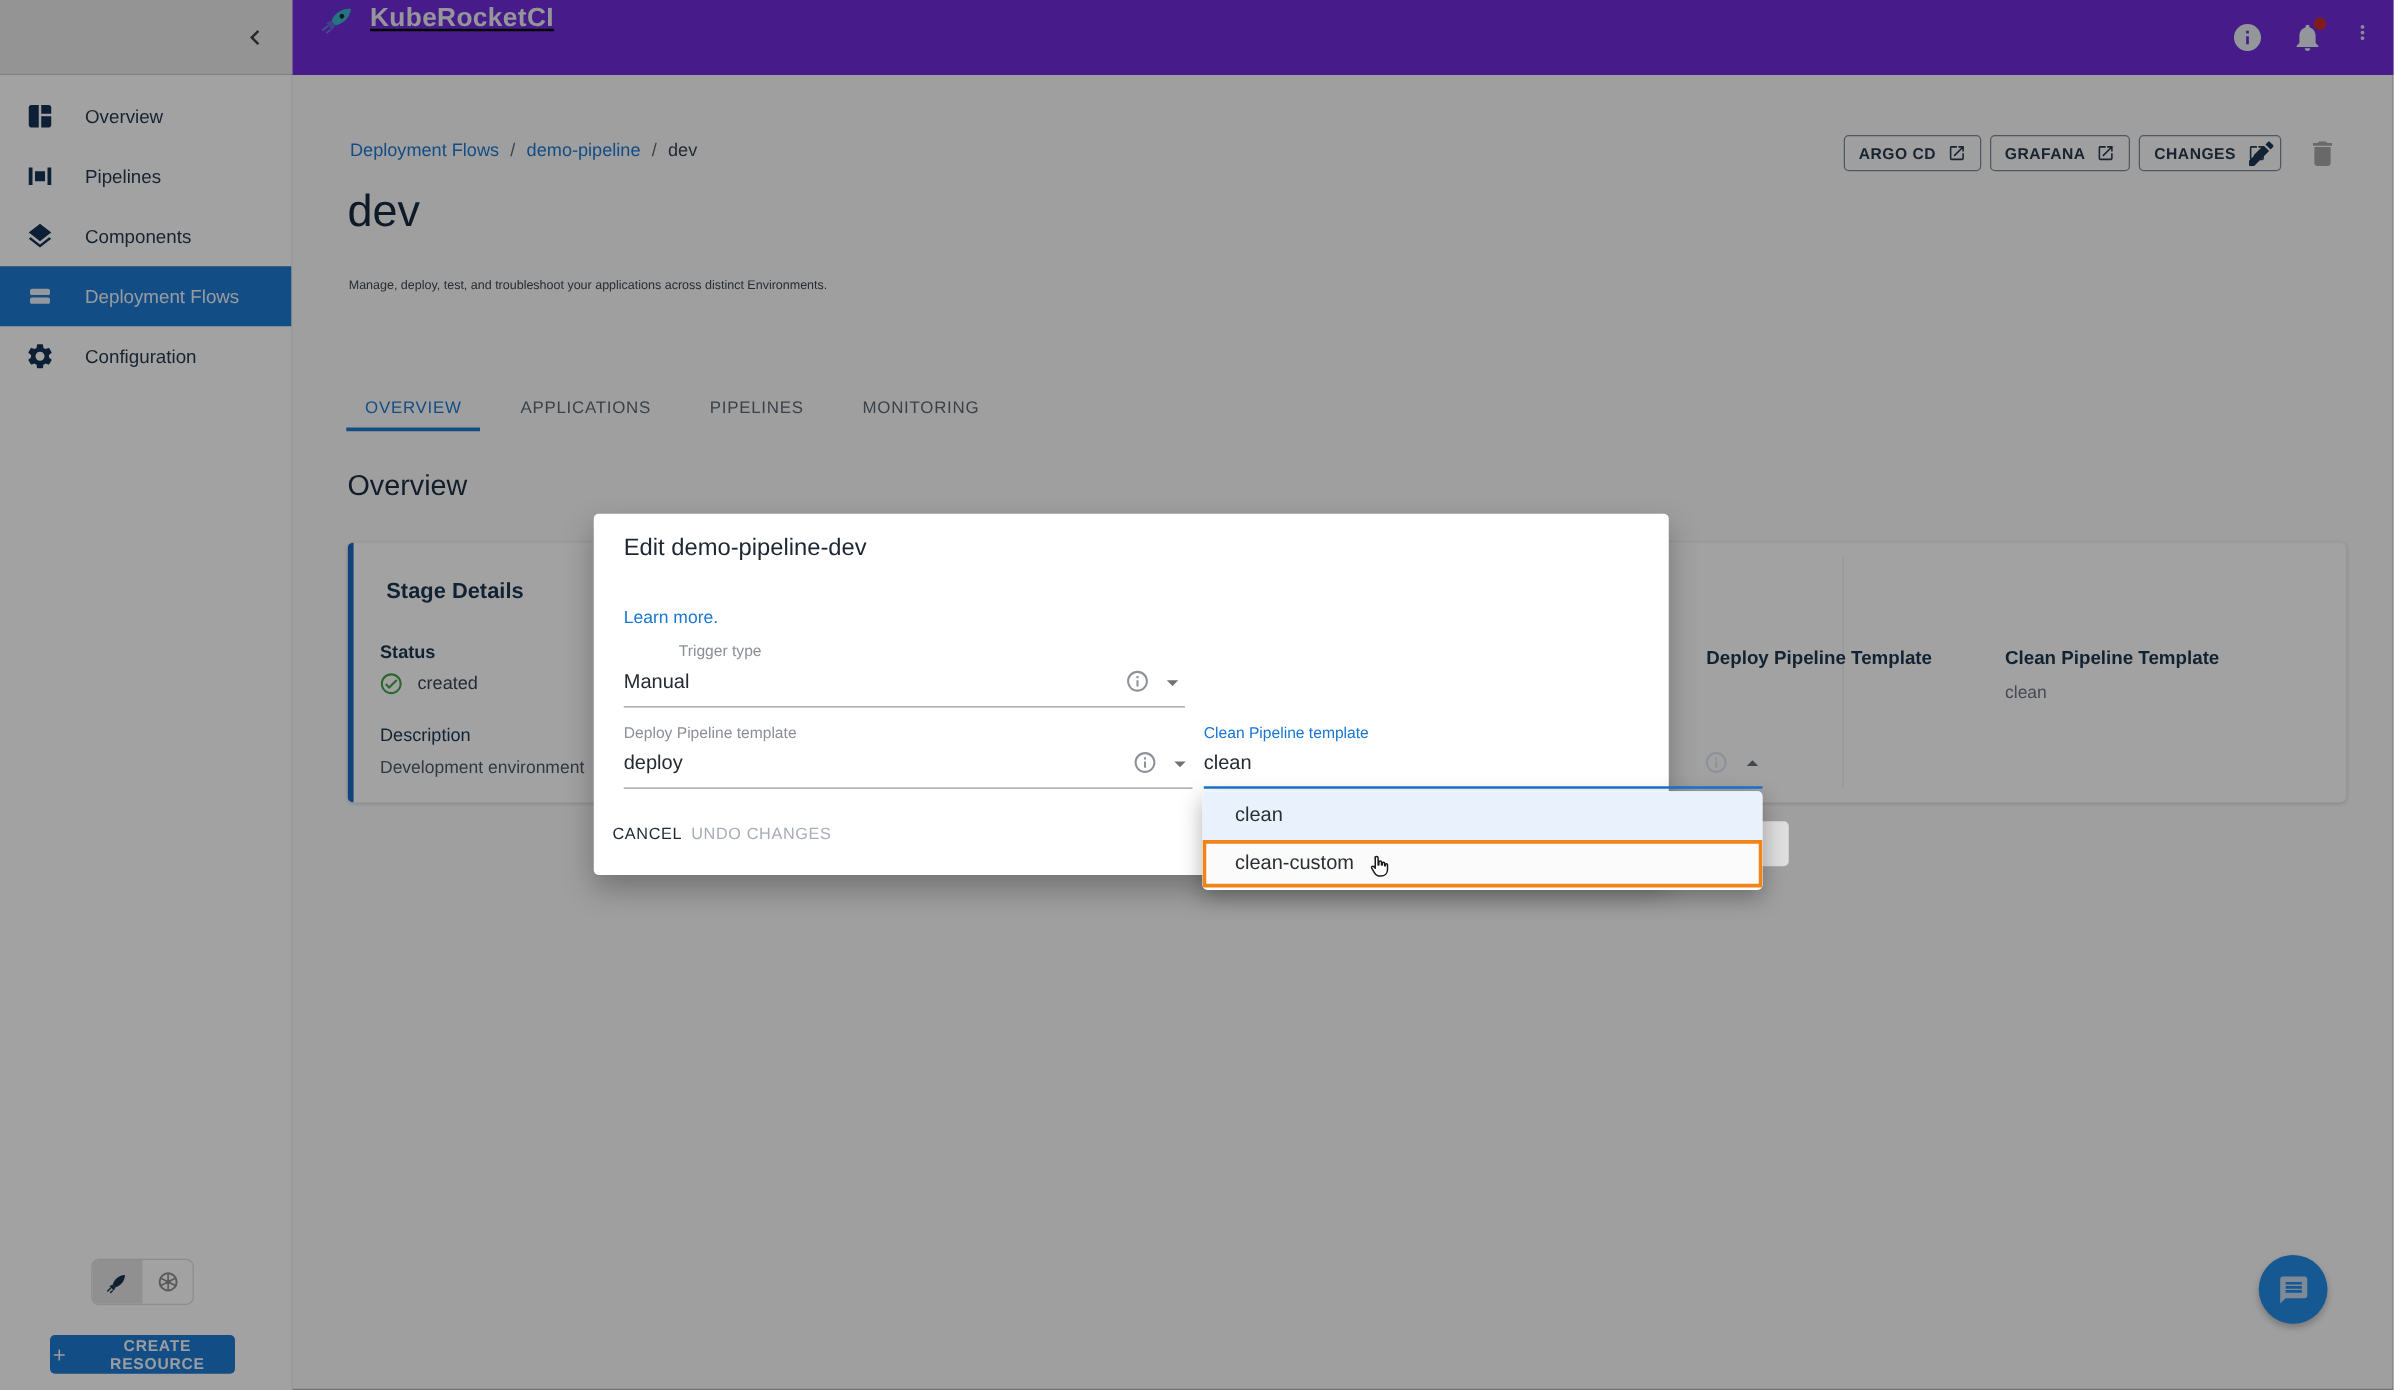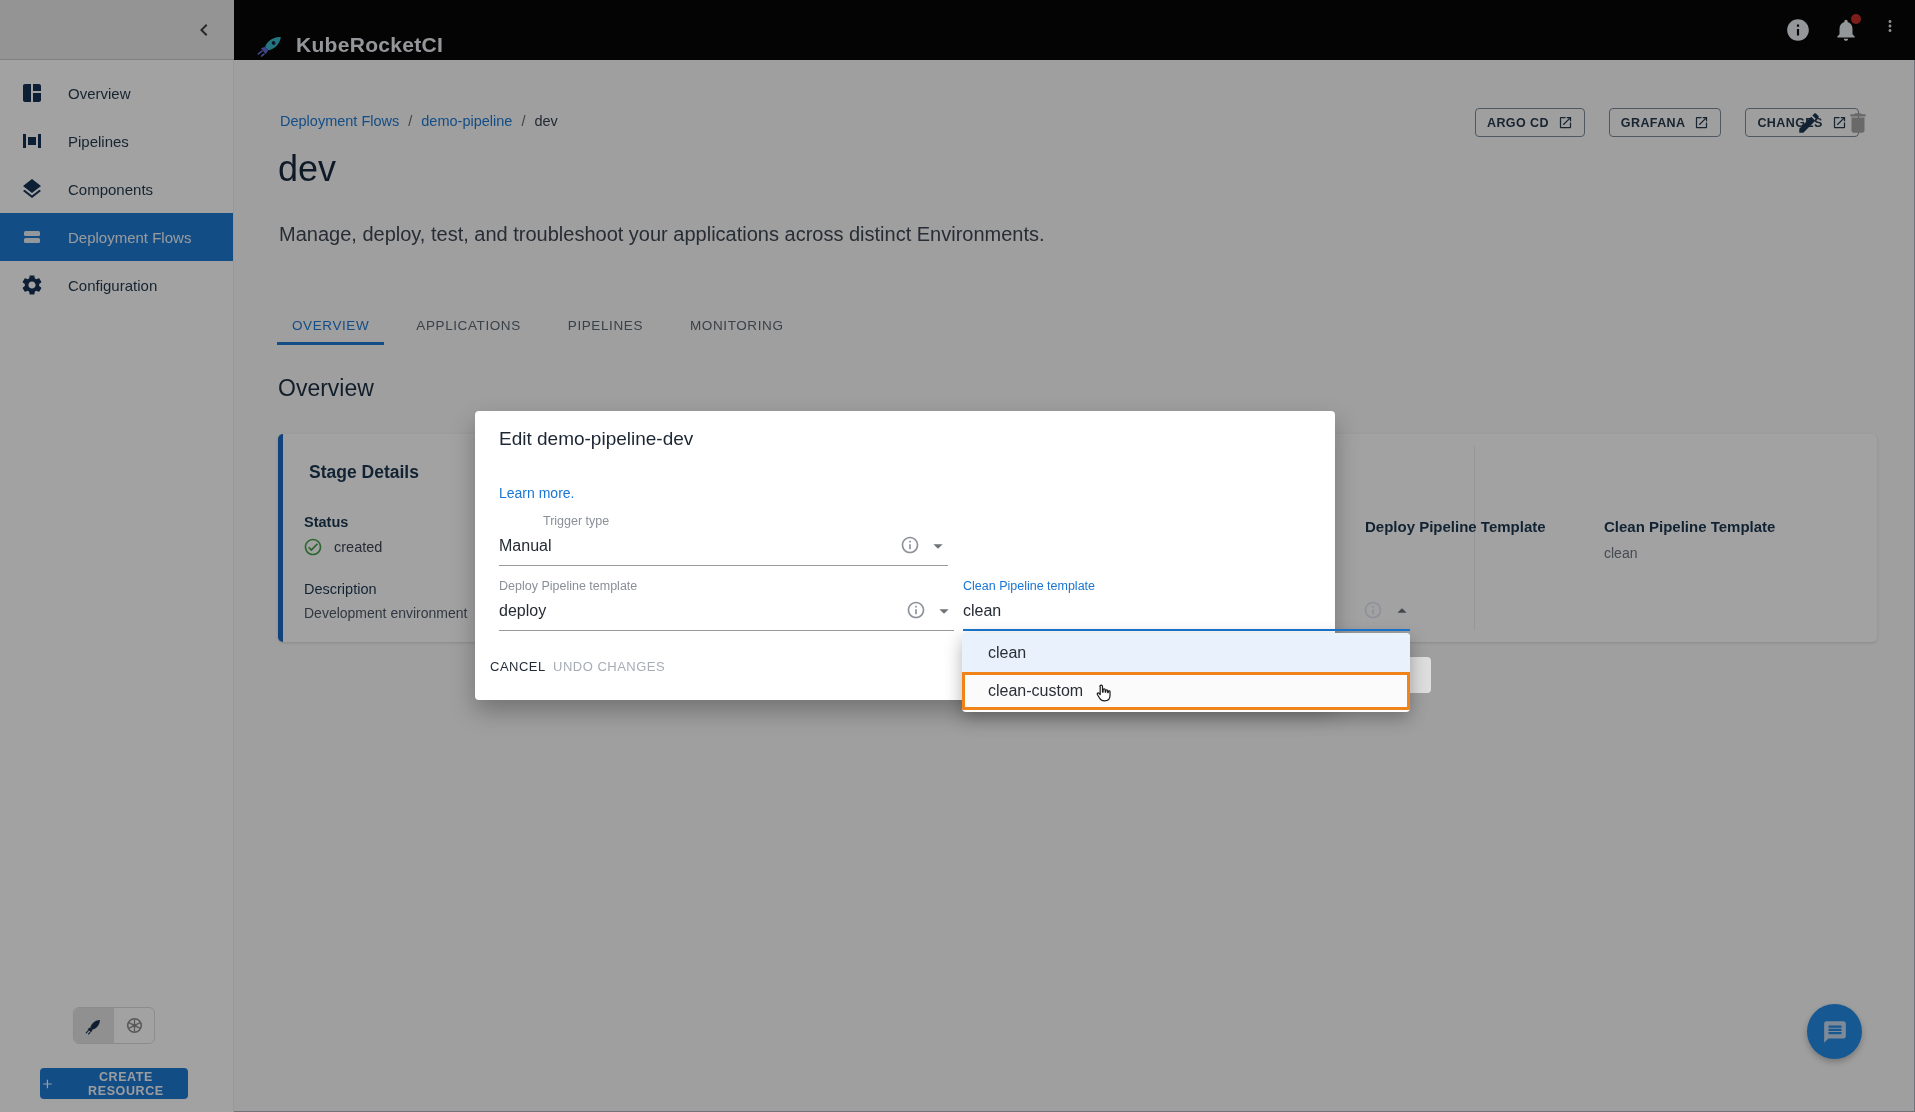--- a/index.html
+++ b/index.html
@@ -5,22 +5,22 @@
   * { margin:0; padding:0; box-sizing:border-box; }
   html,body { width:1915px; height:1112px; overflow:hidden; background:#e8e8e8; }
   body { font-family:"Liberation Sans", sans-serif; }
   .screen { position:relative; width:1915px; height:1112px; background:#fafafa; overflow:hidden;
             box-shadow: inset 0 0 0 1px #aeb4ba; }
 
   
   .sidebar-head { position:absolute; left:0; top:0; width:234px; height:60px; background:#e9e9e9;
                   border-bottom:1px solid #c9c9c9; z-index:2; }
   .collapse-btn { position:absolute; right:18px; top:18px; width:24px; height:24px; cursor:pointer; }
-  .appbar { position:absolute; left:234px; top:0; right:0; height:60px; background:#000000; z-index:2;
-            display:flex; align-items:flex-end; }
+  .appbar { position:absolute; left:234px; top:0; right:0; height:60px; background:#6d28d9; z-index:2;
+            display:flex; align-items:flex-start;text-decoration:underline; }
   .logo { display:flex; align-items:center; gap:10px; margin-left:22px; }
   .logo-title { color:#e8ecf1; font-size:21px; font-weight:bold; letter-spacing:.3px; }
   .appbar-right { position:absolute; right:16px; top:0; height:60px; display:flex; align-items:center; gap:22px; }
   .appbar-iconbtn { position:relative; width:26px; height:26px; cursor:pointer; }
   .badge-dot { position:absolute; right:-2px; top:-3px; width:10px; height:10px; border-radius:50%; background:#c62828; }
 
   
   .sidebar { position:absolute; left:0; top:60px; bottom:0; width:234px; background:#ffffff;
              border-right:1px solid #efefef; z-index:1; }
   .nav { position:absolute; left:0; top:9px; right:0; }
@@ -38,23 +38,23 @@
                 border:none; border-radius:4px; color:#f2f6fa; font-size:12.5px; font-weight:bold;
                 letter-spacing:.6px; display:flex; align-items:center; justify-content:center; gap:9px;
                 cursor:pointer; font-family:inherit; }
 
   
   .main { position:absolute; left:234px; top:60px; right:0; bottom:0; }
   .breadcrumb { position:absolute; left:46px; top:53px; font-size:14.5px; color:#5b6672; display:flex; gap:9px; }
   .breadcrumb a { color:#1976d2; text-decoration:none; cursor:pointer; }
   .crumb-current { color:#333e49; }
   .page-title { position:absolute; left:44px; top:88px; font-size:36px; color:#13243a; font-weight:400; }
-  .page-desc { position:absolute; left:45px; top:163px; font-size:20px; color:#39434e; }
-
-  .quick-links { position:absolute; left:1241px; top:48px; display:flex; gap:24px; }
+  .page-desc { position:absolute; left:45px; top:163px; font-size:10px; color:#39434e; }
+
+  .quick-links { position:absolute; left:1241px; top:48px; display:flex; gap:7px; }
   .ql-btn { height:29px; border:1px solid #77889a; border-radius:4px; background:transparent; color:#22354a;
             font-size:12.5px; font-weight:bold; letter-spacing:.4px; display:flex; align-items:center;
             gap:9px; padding:0 11px; cursor:pointer; font-family:inherit; }
   .icon-btn-plain { position:absolute; top:50px; width:26px; height:26px; cursor:pointer; background:none; border:none; }
   .edit-btn { left:1562px; }
   .delete-btn { left:1611px; }
 
   .tabs { position:absolute; left:43px; top:245px; display:flex; }
   .tab { height:40px; padding:0 15px; display:flex; align-items:center; font-size:13.5px; font-weight:500;
          letter-spacing:.6px; color:#57646f; cursor:pointer; position:relative; margin-right:17px; }

